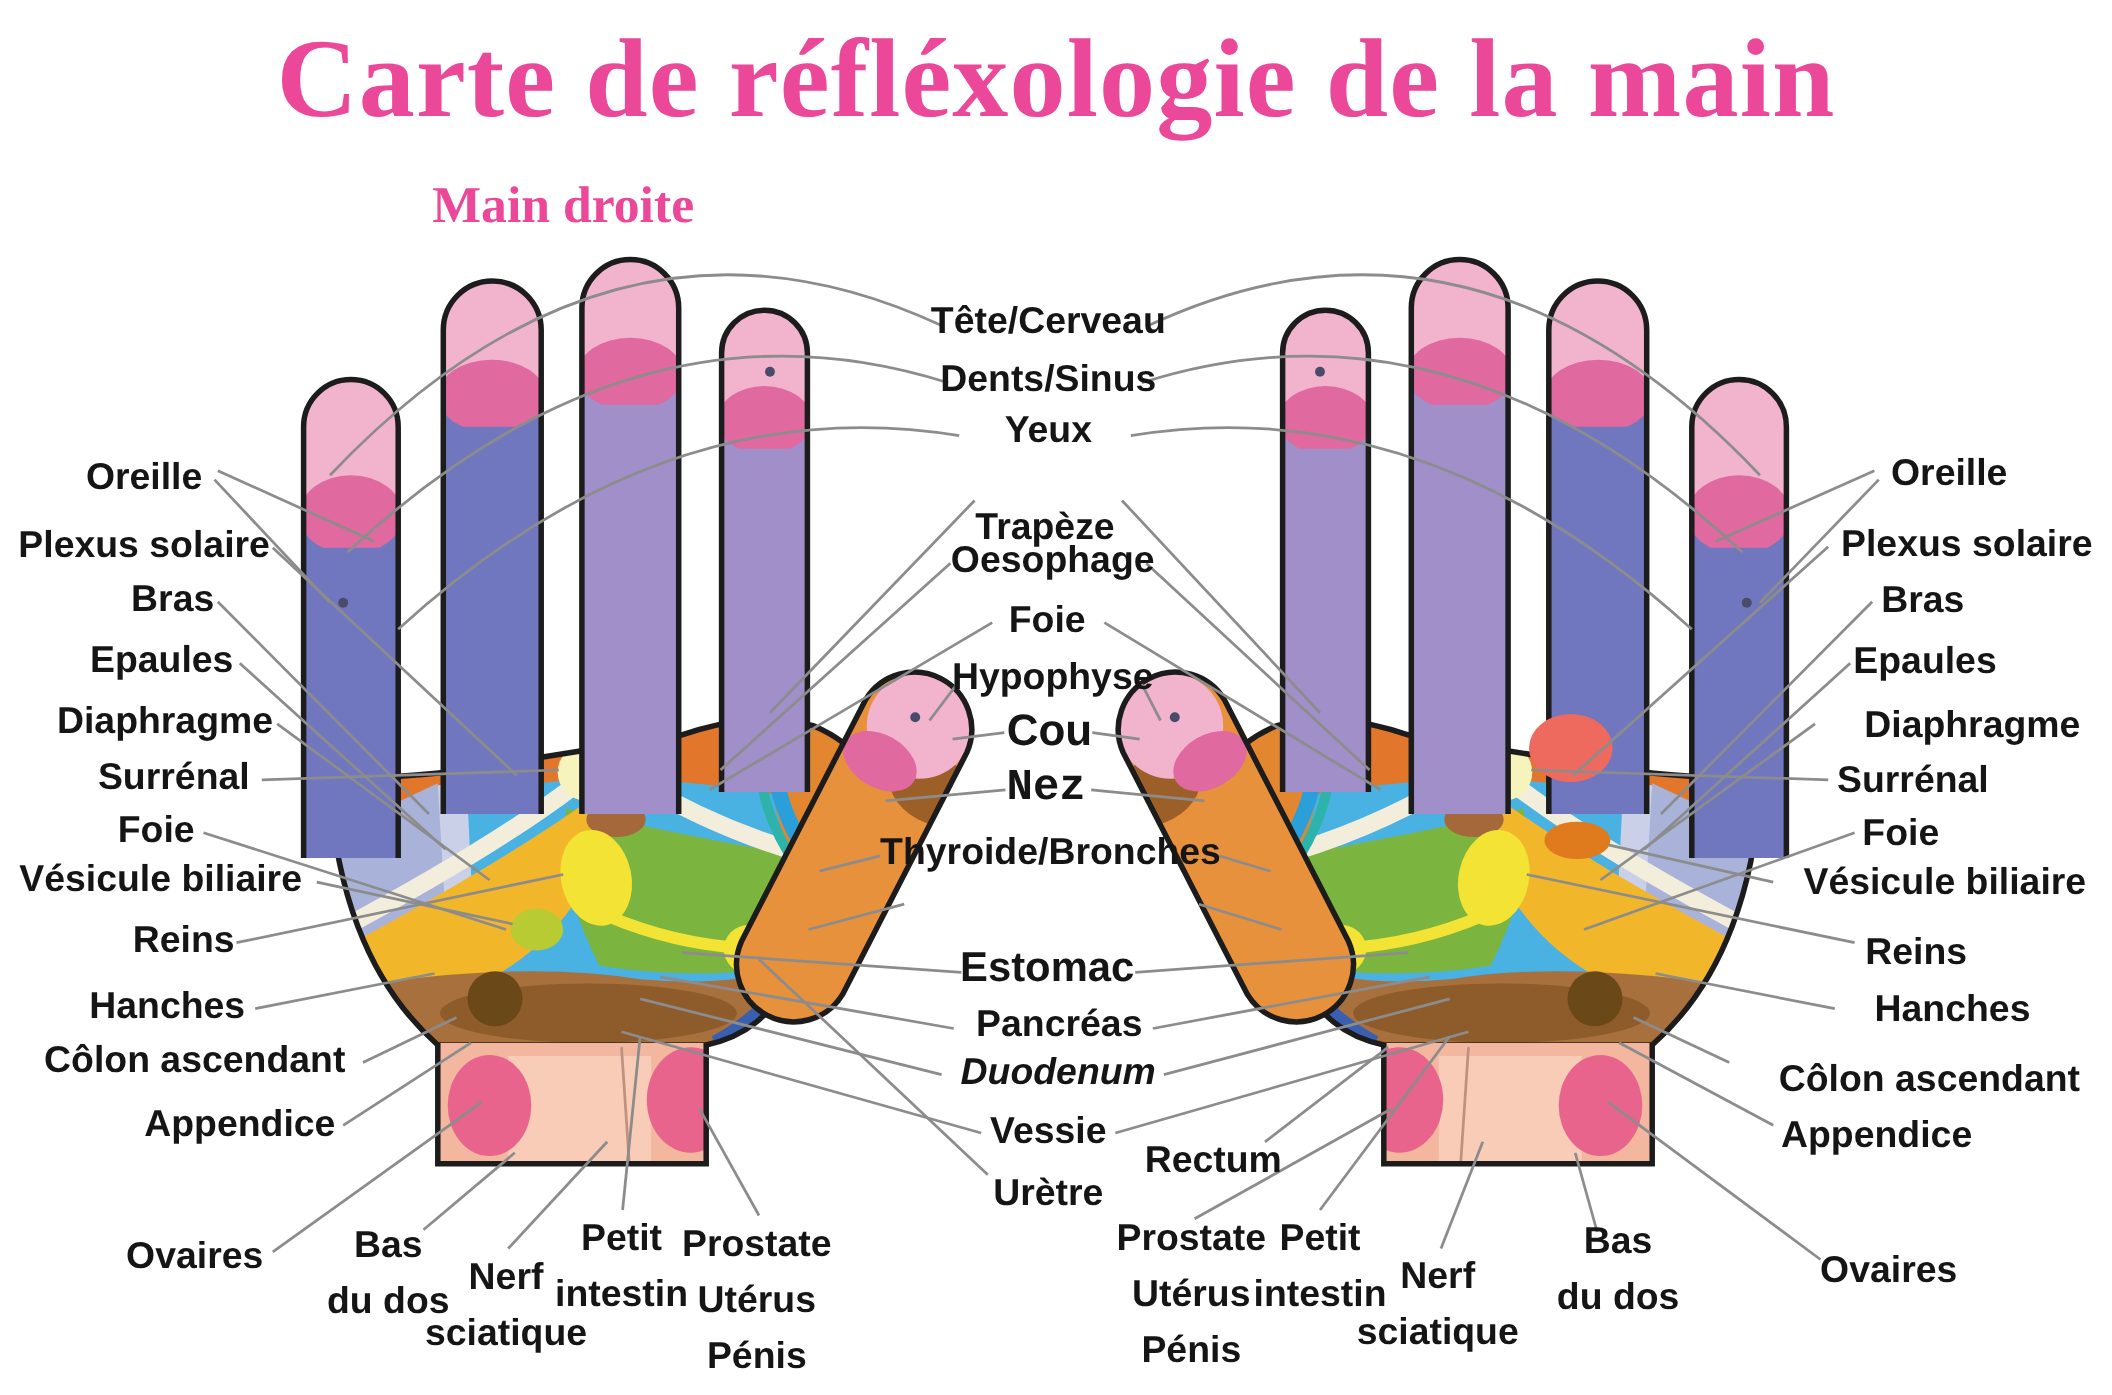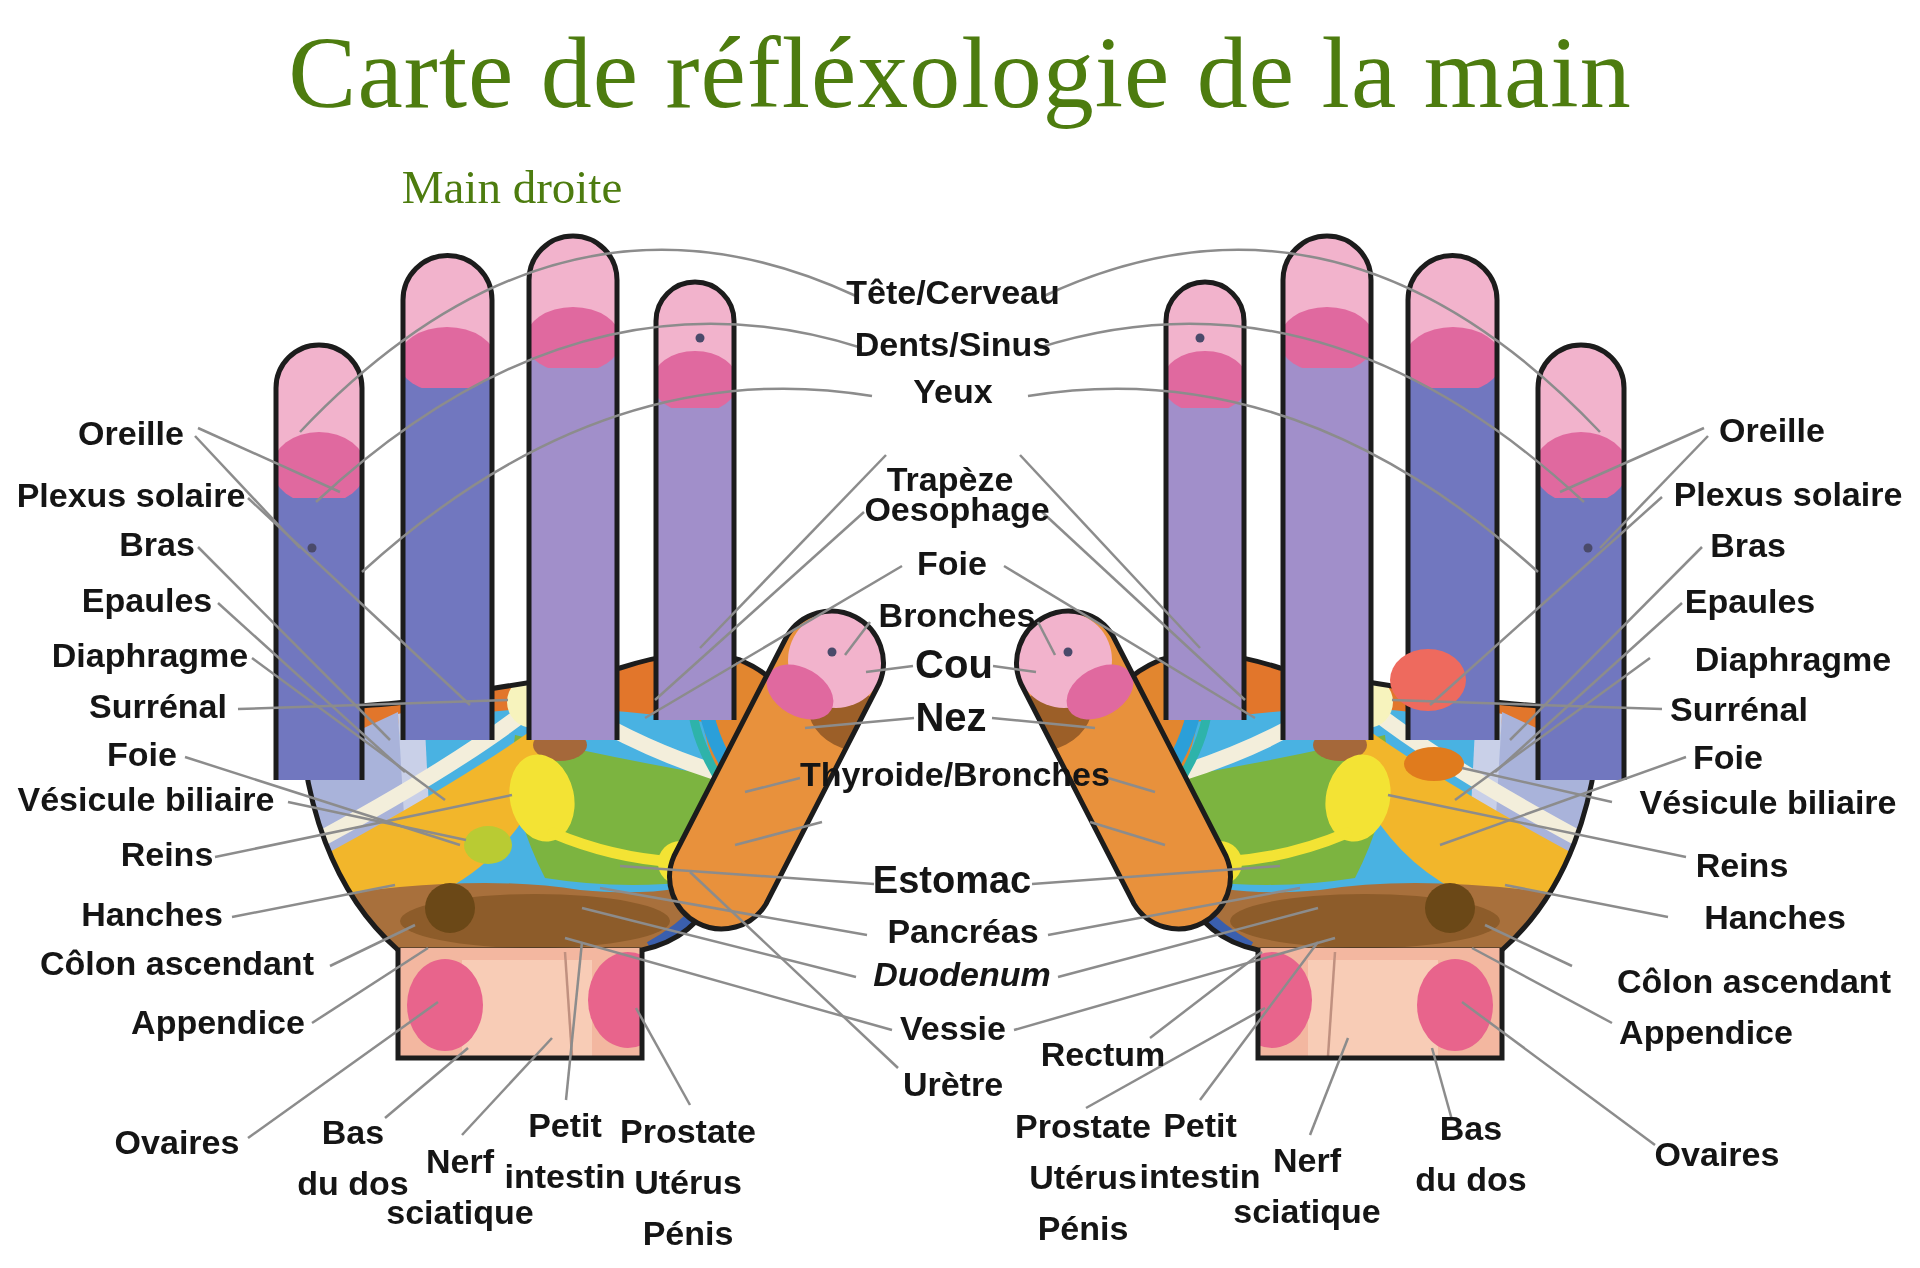--- a/index.html
+++ b/index.html
@@ -1,20 +1,20 @@
 <!DOCTYPE html>
 <html><head>
 <meta charset="utf-8">
 <style>
   html,body{margin:0;padding:0;background:#ffffff;}
   #canvas{position:relative;width:1920px;height:1268px;background:#ffffff;overflow:hidden;
           font-family:"Liberation Sans",sans-serif;}
   #figure-svg{position:absolute;left:0;top:0;}
   .ttl{position:absolute;transform:translate(-50%,-50%);font-family:"Liberation Serif",serif;
-       color:#4d7c0f;white-space:nowrap;}
+       color:#ec4899;white-space:nowrap;font-weight:bold;}
   #main-title{font-size:102px;letter-spacing:1px;}
   .hand-sub{font-size:47px;}
   .lbl{position:absolute;transform:translate(-50%,-50%);font-weight:bold;font-size:34px;
        color:#151515;white-space:nowrap;line-height:1.05;}
   .lbl-grp{position:absolute;transform:translate(-50%,-50%);font-weight:bold;font-size:34px;
        color:#151515;text-align:center;line-height:1.5;white-space:nowrap;}
   .lbl-grp span{display:block;}
 </style>
 </head>
 <body>
@@ -215,23 +215,23 @@
 
   <div id="main-title" class="ttl" style="left:960px;top:72px;">Carte de réfléxologie de la main</div>
   <div class="ttl hand-sub" style="left:512px;top:187px;">Main droite</div>
 
   <div class="lbl" style="left:953px;top:293px;">Tête/Cerveau</div>
   <div class="lbl" style="left:953px;top:345px;">Dents/Sinus</div>
   <div class="lbl" style="left:953px;top:392px;">Yeux</div>
   <div class="lbl" style="left:950px;top:452px;margin-top:28px;">Trapèze</div>
   <div class="lbl" style="left:957px;top:510px;">Oesophage</div>
   <div class="lbl" style="left:952px;top:564px;">Foie</div>
-  <div class="lbl" style="left:957px;top:616px;">Bronches</div>
+  <div class="lbl" style="left:957px;top:616px;">Hypophyse</div>
   <div class="lbl" style="left:954px;top:664px;font-size:40px;">Cou</div>
-  <div class="lbl" style="left:951px;top:717px;font-size:40px;">Nez</div>
+  <div class="lbl" style="left:951px;top:717px;font-size:40px;font-family:Liberation Mono, monospace;">Nez</div>
   <div class="lbl" style="left:955px;top:775px;">Thyroide/Bronches</div>
   <div class="lbl" style="left:952px;top:881px;font-size:38px;">Estomac</div>
   <div class="lbl" style="left:963px;top:932px;">Pancréas</div>
   <div class="lbl" style="left:962px;top:975px;font-style:italic;">Duodenum</div>
   <div class="lbl" style="left:953px;top:1029px;">Vessie</div>
   <div class="lbl" style="left:953px;top:1085px;">Urètre</div>
   <div class="lbl" style="left:1103px;top:1055px;">Rectum</div>
 
   <div class="lbl" style="left:131px;top:434px;">Oreille</div>
   <div class="lbl" style="left:131px;top:496px;">Plexus solaire</div>

